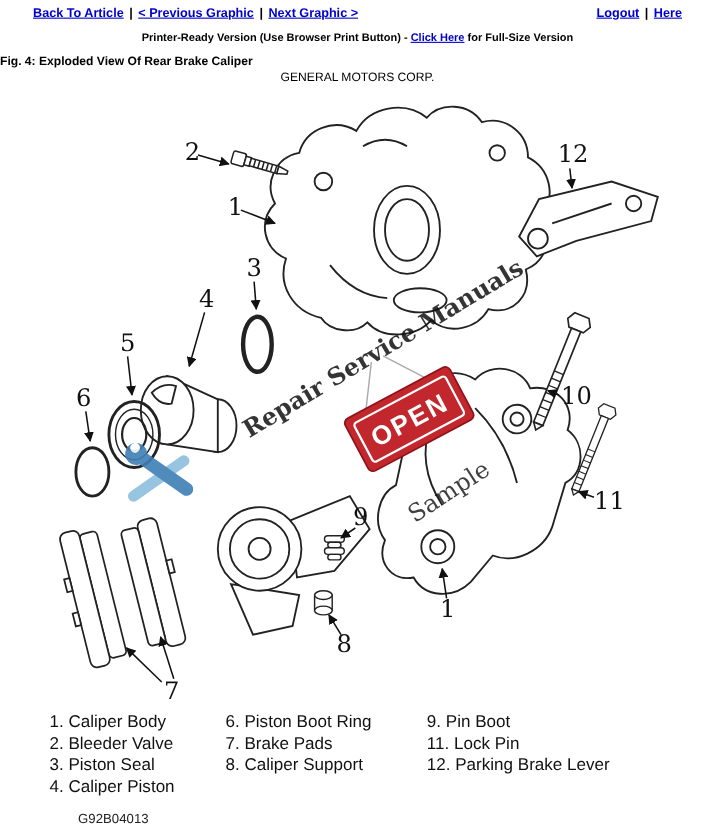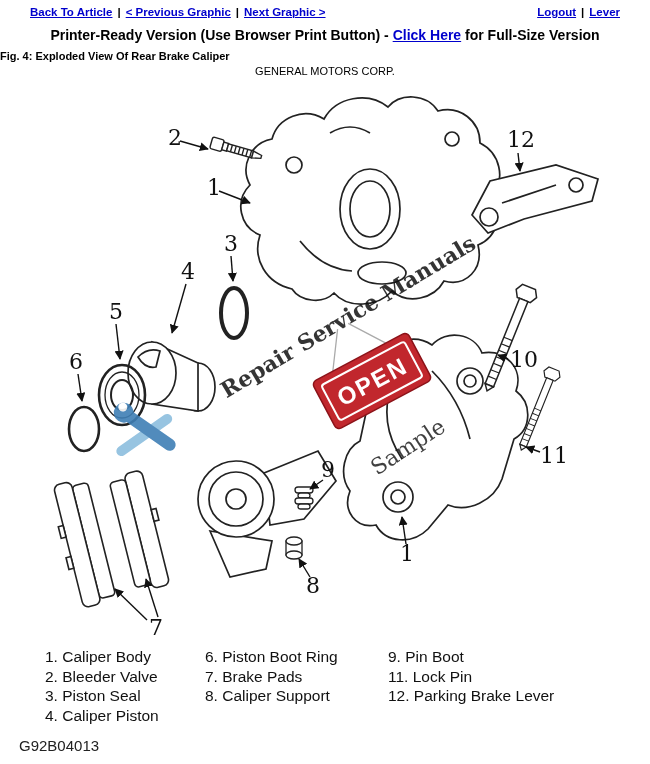--- a/index.html
+++ b/index.html
@@ -3,46 +3,46 @@
 <meta charset="utf-8">
 <style>
   * { margin:0; padding:0; box-sizing:border-box; }
   html,body { width:650px; height:764px; background:#fff; overflow:hidden;
     font-family:"Liberation Sans", sans-serif; color:#000; }
   a { color:#0000cc; text-decoration:underline; cursor:pointer; }
   .topbar { display:flex; justify-content:space-between; align-items:flex-start;
     padding:6px 30px 0 30px; font-size:11.5px; font-weight:bold;text-align:right; }
   .navgroup { display:flex; align-items:baseline; white-space:nowrap; }
   .sep { margin:0 5px; font-weight:bold; color:#000; }
-  .printer-line { text-align:center; font-size:14px; font-weight:bold; margin-top:9px; line-height:16px; }
+  .printer-line { text-align:center; font-size:10px; font-weight:bold; margin-top:9px; line-height:16px; }
   .fig-caption { text-align:left; font-size:11px; font-weight:bold; margin-top:7px; line-height:12px; }
   .company { text-align:center; font-size:11px; font-weight:normal; margin-top:3px; line-height:12px; }
   .diagram { position:relative; width:650px; height:562px; margin-top:4px; }
   .legend { display:flex; padding-left:45px; font-size:15.5px; line-height:19.5px; margin-top:4px; color:#111; }
   .legend .col1 { width:160px; }
   .legend .col2 { width:183px; }
   .legend .col3 { flex:1; }
-  .figure-code { padding-left:19px; font-size:15px; margin-top:12px; color:#222; }
+  .figure-code { padding-left:71px; font-size:12px; margin-top:12px; color:#222; }
   svg text.callout { font-family:"DejaVu Serif", serif; font-size:22px; fill:#111; }
 </style>
 </head>
 <body>
 
 <div class="topbar">
   <div class="navgroup">
     <a>Back To Article</a>
     <span class="sep">|</span>
     <a>&lt; Previous Graphic</a>
     <span class="sep">|</span>
     <a>Next Graphic &gt;</a>
   </div>
   <div class="navgroup">
     <a>Logout</a>
     <span class="sep">|</span>
-    <a>Lever</a>
+    <a>Here</a>
   </div>
 </div>
 
 <div class="printer-line">
   <span>Printer-Ready Version (Use Browser Print Button) - </span><a>Click Here</a><span> for Full-Size Version</span>
 </div>
 
 <div class="fig-caption">Fig. 4: Exploded View Of Rear Brake Caliper</div>
 <div class="company">GENERAL MOTORS CORP.</div>
 

